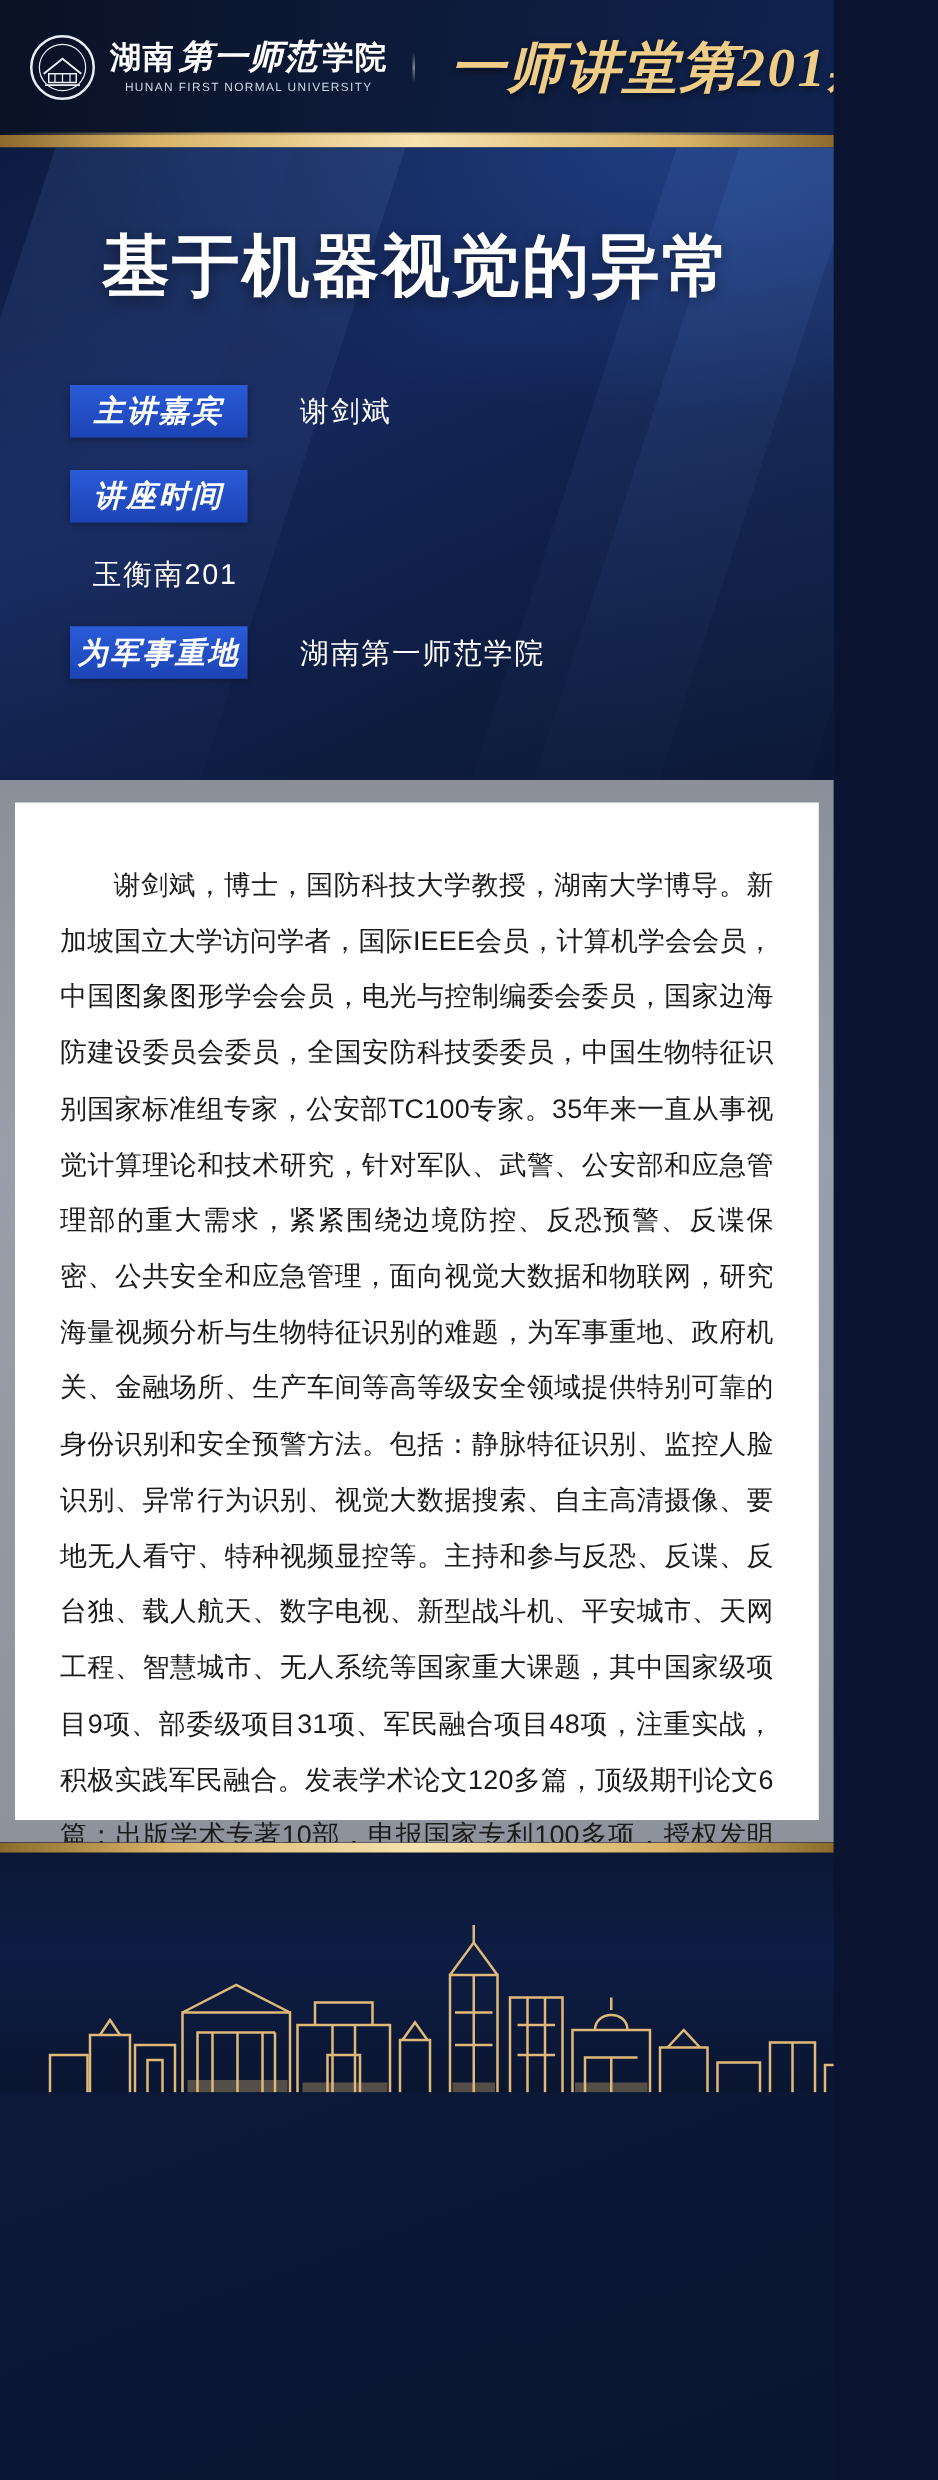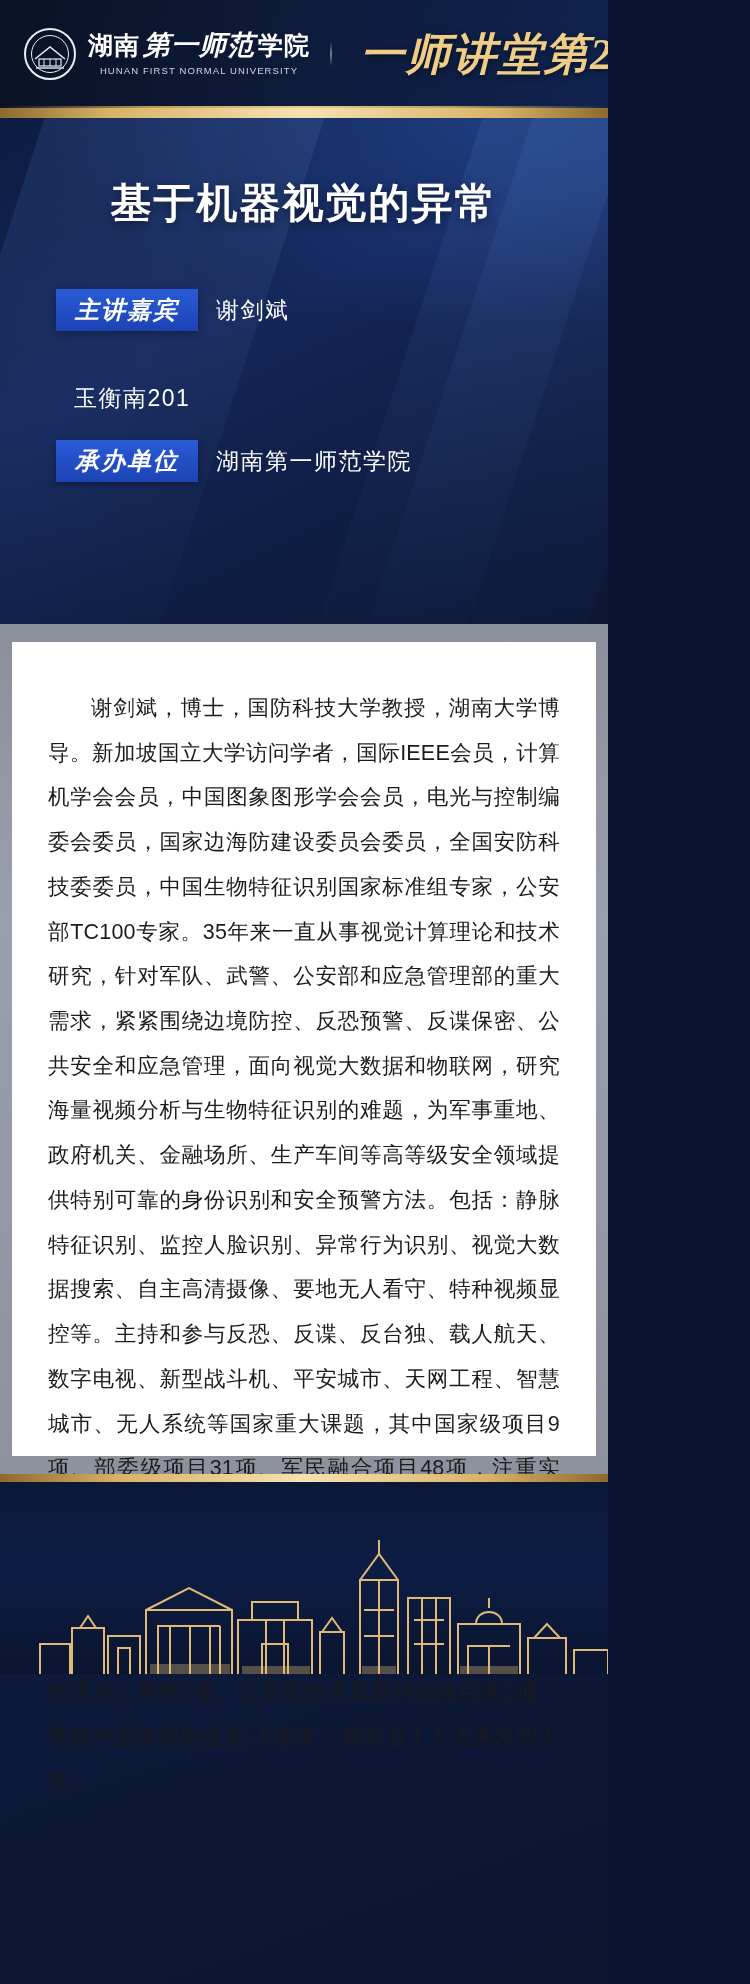--- a/index.html
+++ b/index.html
@@ -4,21 +4,21 @@
 <style>
   * { box-sizing: border-box; margin: 0; padding: 0; }
   html, body {
     width: 750px;
     height: 1984px;
     background: #0a1430;
     font-family: "Liberation Sans", sans-serif;
   }
   .poster {
     position: relative;
-    width: 608px;
+    width: 667px;
     height: 1984px;
     overflow: hidden;
     background: linear-gradient(160deg, #0c1a3d 0%, #12244e 35%, #0e1c3f 60%, #0a1530 100%);
   }
 
   
   .header {
     position: relative;
     height: 108px;
     background: linear-gradient(100deg, #0a1124 0%, #0d1a38 45%, #102350 100%);
@@ -116,36 +116,37 @@
   }
   .hero .b1 { left: -40px; }
   .hero .b2 { left: 150px; width: 90px; background: linear-gradient(180deg, rgba(150,190,255,.10), rgba(150,190,255,0)); }
   .hero .b3 { right: 60px; width: 150px; background: linear-gradient(180deg, rgba(120,170,255,.10), rgba(120,170,255,0)); }
   .hero .b4 { right: -60px; width: 220px; background: linear-gradient(180deg, rgba(90,140,230,.14), rgba(90,140,230,0)); }
 
   .hero-title {
     position: relative;
     text-align: center;
     color: #ffffff;
-    font-size: 41px;
+    font-size: 54px;
     font-weight: 700;
     line-height: 1.45;
     letter-spacing: 2px;
     text-shadow: 0 3px 10px rgba(0,0,0,.45);
   }
   .hero-title div { white-space: nowrap; }
 
   .info-list {
     position: relative;
     margin-top: 56px;
   }
   .info-row {
     display: flex;
     align-items: center;
     margin-bottom: 26px;
+    gap: 24px;
   }
   .info-tag {
     flex: none;
     width: 142px;
     height: 42px;
     background: linear-gradient(180deg, #2a5bd8 0%, #1c43b4 100%);
     color: #ffffff;
     font-size: 24px;
     font-weight: 700;
     font-style: italic;
@@ -236,26 +237,27 @@
     <div class="hero-title">
       <div>基于机器视觉的异常</div>
     </div>
 
     <div class="info-list">
       <div class="info-row">
         <div class="info-tag">主讲嘉宾</div>
         <div class="info-val">谢剑斌</div>
       </div>
       <div class="info-row">
+        <div class="info-tag">讲座时间</div>
       </div>
       <div class="info-row">
         <div class="info-val">玉衡南201</div>
       </div>
       <div class="info-row">
-        <div class="info-tag">承办单位</div>
+        <div class="info-tag">为军事重地</div>
         <div class="info-val">湖南第一师范学院</div>
       </div>
     </div>
   </div>
 
   <div class="body-wrap">
     <div class="body-panel">
       <p class="body-text">谢剑斌，博士，国防科技大学教授，湖南大学博导。新加坡国立大学访问学者，国际IEEE会员，计算机学会会员，中国图象图形学会会员，电光与控制编委会委员，国家边海防建设委员会委员，全国安防科技委委员，中国生物特征识别国家标准组专家，公安部TC100专家。35年来一直从事视觉计算理论和技术研究，针对军队、武警、公安部和应急管理部的重大需求，紧紧围绕边境防控、反恐预警、反谍保密、公共安全和应急管理，面向视觉大数据和物联网，研究海量视频分析与生物特征识别的难题，为军事重地、政府机关、金融场所、生产车间等高等级安全领域提供特别可靠的身份识别和安全预警方法。包括：静脉特征识别、监控人脸识别、异常行为识别、视觉大数据搜索、自主高清摄像、要地无人看守、特种视频显控等。主持和参与反恐、反谍、反台独、载人航天、数字电视、新型战斗机、平安城市、天网工程、智慧城市、无人系统等国家重大课题，其中国家级项目9项、部委级项目31项、军民融合项目48项，注重实战，积极实践军民融合。发表学术论文120多篇，顶级期刊论文6篇；出版学术专著10部，申报国家专利100多项，授权发明专利56项、实用新型37项。荣获国际发明展金奖3项、全国发明展金奖4项、湖南省科技进步二等奖1项、公安部技术革新特别项目奖2项，荣获中国发明创业奖·人物奖、湖南省十大优秀发明人奖。</p>
     </div>
   </div>

